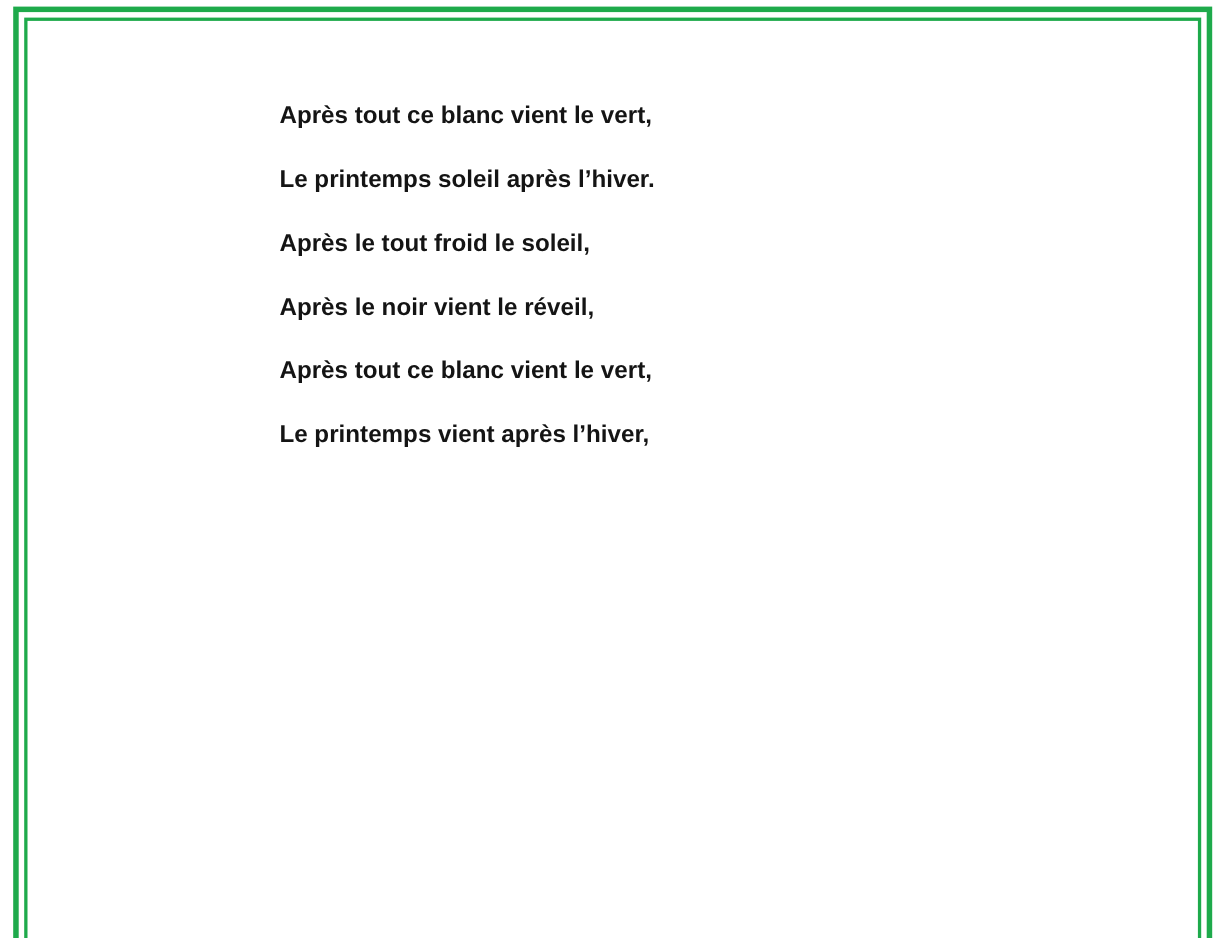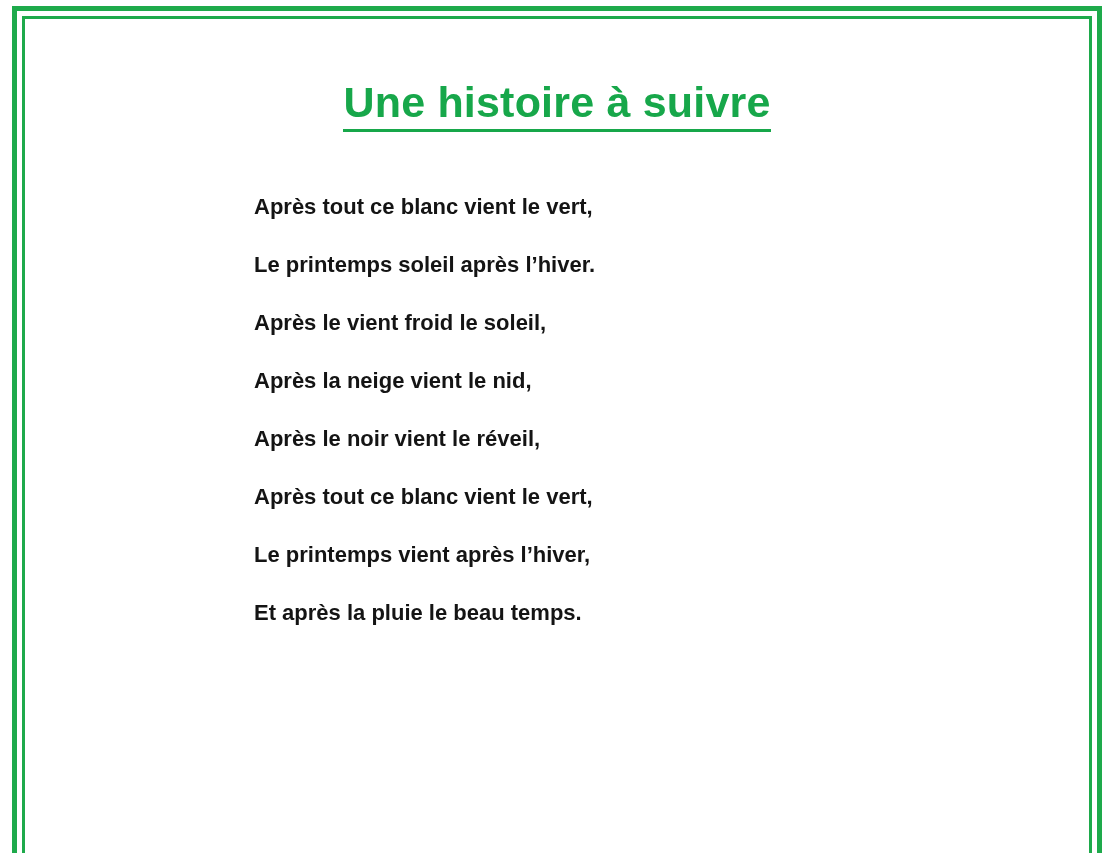--- a/index.html
+++ b/index.html
@@ -79,29 +79,24 @@
 </head>
 <body>
 
 <div class="page">
 
   <div class="frame-outer"></div>
   <div class="frame-inner"></div>
 
   <div class="content">
 
-    <h1 class="doc-title">
-      <span>Une histoire à suivre</span>
-    </h1>
 
     <ul class="poem">
       <li class="poem-line">Après tout ce blanc vient le vert,</li>
       <li class="poem-line">Le printemps soleil après l’hiver.</li>
-      <li class="poem-line">Après le vient froid le soleil,</li>
-      <li class="poem-line">Après la neige vient le nid,</li>
+      <li class="poem-line">Après le tout froid le soleil,</li>
       <li class="poem-line">Après le noir vient le réveil,</li>
       <li class="poem-line">Après tout ce blanc vient le vert,</li>
       <li class="poem-line">Le printemps vient après l’hiver,</li>
-      <li class="poem-line">Et après la pluie le beau temps.</li>
     </ul>
 
   </div>
 </div>
 
 </body></html>

